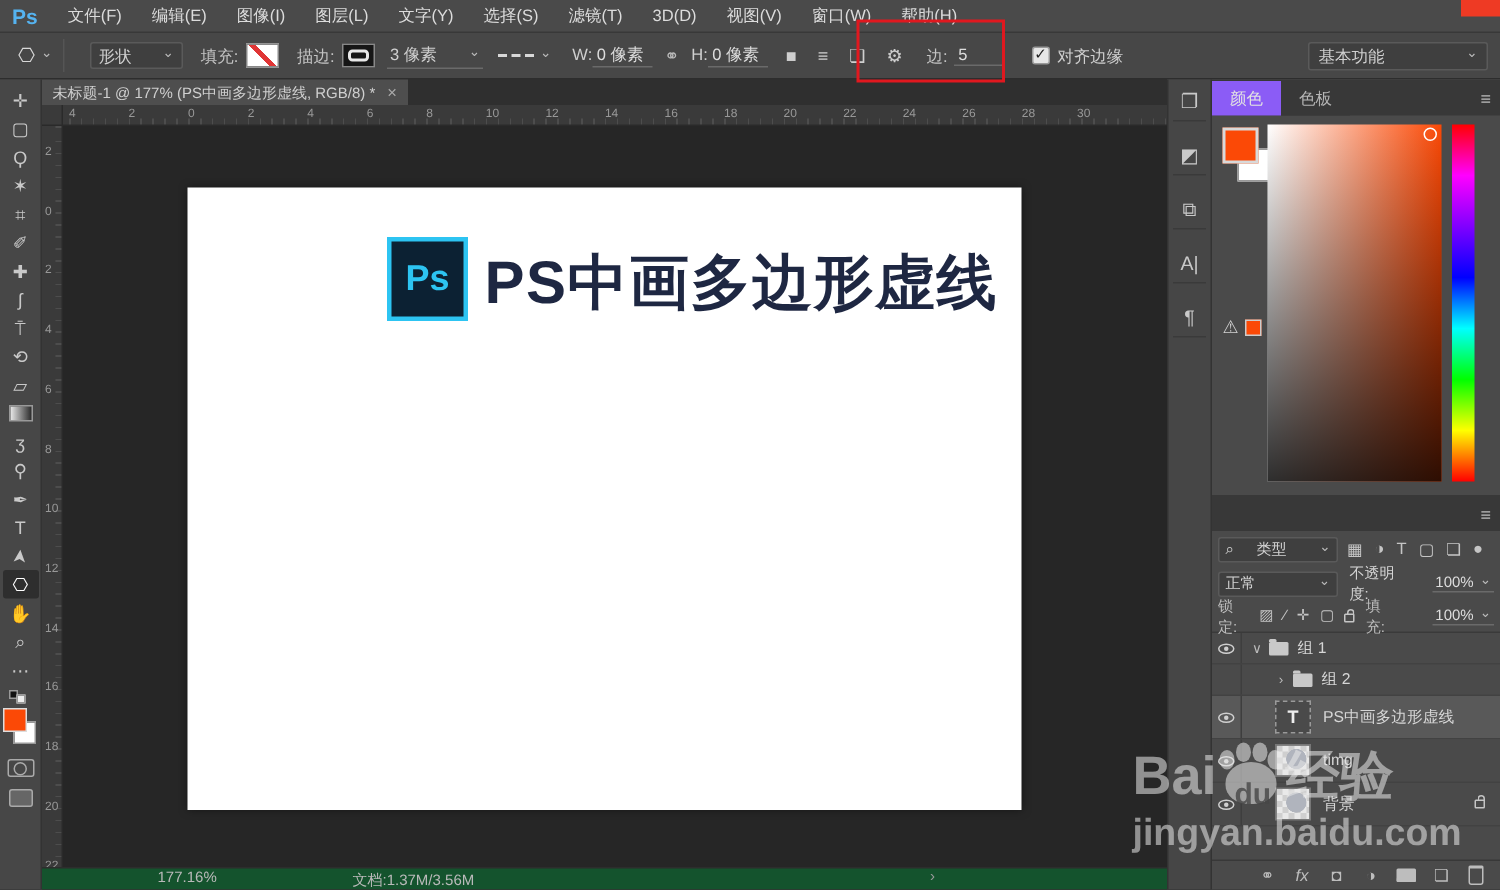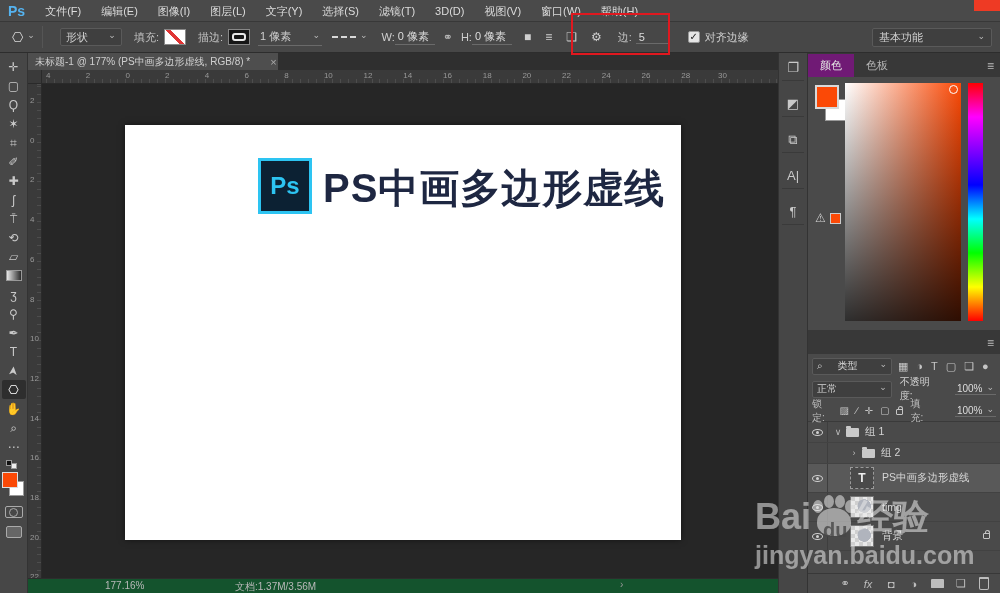--- a/index.html
+++ b/index.html
@@ -52,21 +52,21 @@
   .color-wells { position:relative; width:24px; height:26px; margin-top:2px; }
   .fg-well { position:absolute; left:0; top:0; width:16px; height:16px; border:1px solid #ddd; z-index:2; }
   .bg-well { position:absolute; left:7px; top:9px; width:15px; height:15px; background:#fff; border:1px solid #999; }
   .qmask-btn { width:18px; height:12px; border:1px solid #aaa; border-radius:2px; margin-top:8px; display:flex; align-items:center; justify-content:center; }
   .qmask-btn::after { content:""; width:7px; height:7px; border:1px solid #aaa; border-radius:50%; }
   .screen-btn { width:16px; height:12px; border:1px solid #aaa; border-radius:2px; margin-top:8px; background:#666; }
 
   
   .center { width:750px; display:flex; flex-direction:column; background:#262626; position:relative; }
   .tab-strip { height:17px; background:#2f2f2f; display:flex; }
-  .doc-tab { background:#4e4e4e; color:#cfcfcf; font-size:10px; padding:0 7px; display:flex; align-items:center; gap:20px; max-width:250px; white-space:nowrap; }
+  .doc-tab { background:#4e4e4e; color:#cfcfcf; font-size:10px; padding:0 7px; display:flex; align-items:center; gap:8px; max-width:250px; white-space:nowrap; }
   .doc-tab .close { color:#aaa; font-size:11px; }
   .canvas-wrap { flex:1; position:relative; background:#262626; overflow:hidden; }
   .ruler-corner { position:absolute; left:0; top:0; width:14px; height:14px; background:#3a3a3a; border-right:1px solid #2a2a2a; border-bottom:1px solid #2a2a2a; z-index:3; }
   .ruler-top { position:absolute; left:14px; top:0; right:0; height:14px; background:#3a3a3a; border-bottom:1px solid #2a2a2a; background-image:repeating-linear-gradient(90deg,#4d4d4d 0 1px,transparent 1px 7.94px); background-size:100% 5px; background-position:4px 9px; background-repeat:repeat-x; z-index:2; }
   .ruler-left { position:absolute; left:0; top:14px; width:14px; bottom:0; background:#3a3a3a; border-right:1px solid #2a2a2a; background-image:repeating-linear-gradient(180deg,#4d4d4d 0 1px,transparent 1px 7.94px); background-size:5px 100%; background-position:9px 2px; background-repeat:repeat-y; z-index:2; }
   .ruler-num { position:absolute; top:1px; font-size:8px; color:#989898; }
   .ruler-left .ruler-num { left:2px; top:auto; }
   .doc-canvas { position:absolute; left:97px; top:55px; width:556px; height:415px; background:#ffffff; box-shadow:0 0 6px rgba(0,0,0,.5); }
   .ps-badge { position:absolute; left:133px; top:33px; width:54px; height:56px; border:3px solid; display:flex; align-items:center; justify-content:center; font-size:24px; font-weight:bold; }
   .doc-heading { position:absolute; left:198px; top:36px; font-size:40px; font-weight:bold; letter-spacing:1px; white-space:nowrap; }
@@ -77,21 +77,21 @@
   .status-expand { position:absolute; left:592px; top:0px; color:#999; }
 
   
   .dock { width:30px; background:#464646; border-left:1px solid #333; border-right:1px solid #333; display:flex; flex-direction:column; align-items:center; padding-top:6px; gap:14px; }
   .dock-btn { width:22px; height:22px; display:flex; align-items:center; justify-content:center; color:#c9c9c9; font-size:13px; border-bottom:1px solid #3a3a3a; padding-bottom:4px; }
 
   
   .right { width:192px; background:#464646; display:flex; flex-direction:column; }
   .panel-tabs { height:24px; background:#383838; display:flex; align-items:flex-end; position:relative; }
   .panel-tab { padding:4px 12px; font-size:11px; color:#b5b5b5; background:#383838; }
-  .panel-tab.active { background:#701a75; color:#e2e2e2; }
+  .panel-tab.active { background:#8b5cf6; color:#e2e2e2; }
   .panel-menu { position:absolute; right:6px; top:6px; color:#bbb; font-size:12px; }
 
   .color-panel { height:277px; position:relative; background:#4a4a4a; }
   .cp-fg { position:absolute; left:7px; top:32px; width:24px; height:24px; border:2px solid #d9d9d9; z-index:2; }
   .cp-bg { position:absolute; left:17px; top:46px; width:22px; height:22px; background:#fff; border:1px solid #999; }
   .cp-warn { position:absolute; left:7px; top:158px; color:#d3d3d3; font-size:12px; }
   .cp-warn-swatch { position:absolute; left:22px; top:160px; width:11px; height:11px; border:1px solid #ccc; }
   .color-field { position:absolute; left:37px; top:30px; width:116px; height:238px; }
   .color-field .marker { position:absolute; right:3px; top:2px; width:9px; height:9px; border:1.5px solid #fff; border-radius:50%; }
   .hue-bar { position:absolute; left:160px; top:30px; width:15px; height:238px; background:linear-gradient(to bottom,#ff0000,#ff00ff,#8000ff,#0000ff,#00ffff,#00ff00,#ffff00,#ff0000); }
@@ -182,21 +182,21 @@
     <div class="mode-dd dd-arrow">
         <span>形状</span>
       </div>
     <span class="opt-label">填充:</span>
     <span class="fill-swatch"></span>
     <span class="opt-label">描边:</span>
     <span class="stroke-swatch">
         <span class="inner"></span>
       </span>
     <span class="stroke-width dd-arrow">
-        <span>1 像素</span>
+        <span>3 像素</span>
       </span>
     <span class="dash-dd dd-arrow">
         <span class="dash-line"></span>
       </span>
     <div class="dim-group">
       <span>W:</span>
       <span class="dim-value">0 像素</span>
       <span class="link-glyph">⚭</span>
       <span>H:</span>
       <span class="dim-value">0 像素</span>

